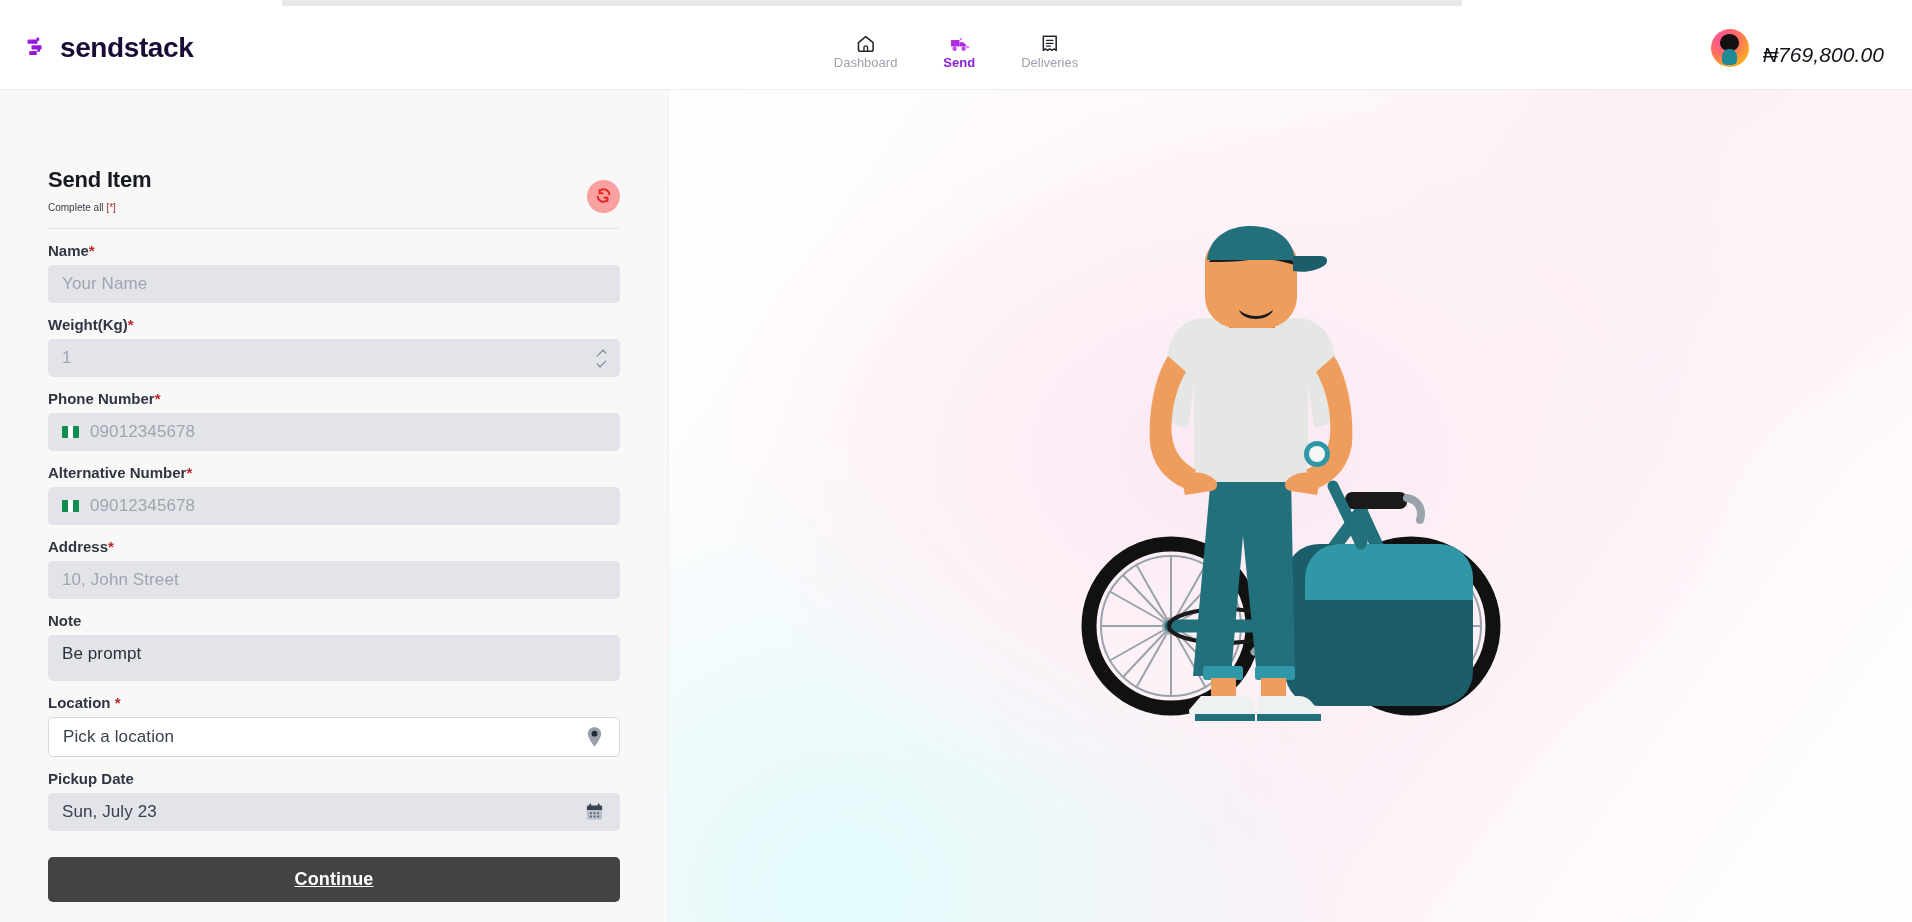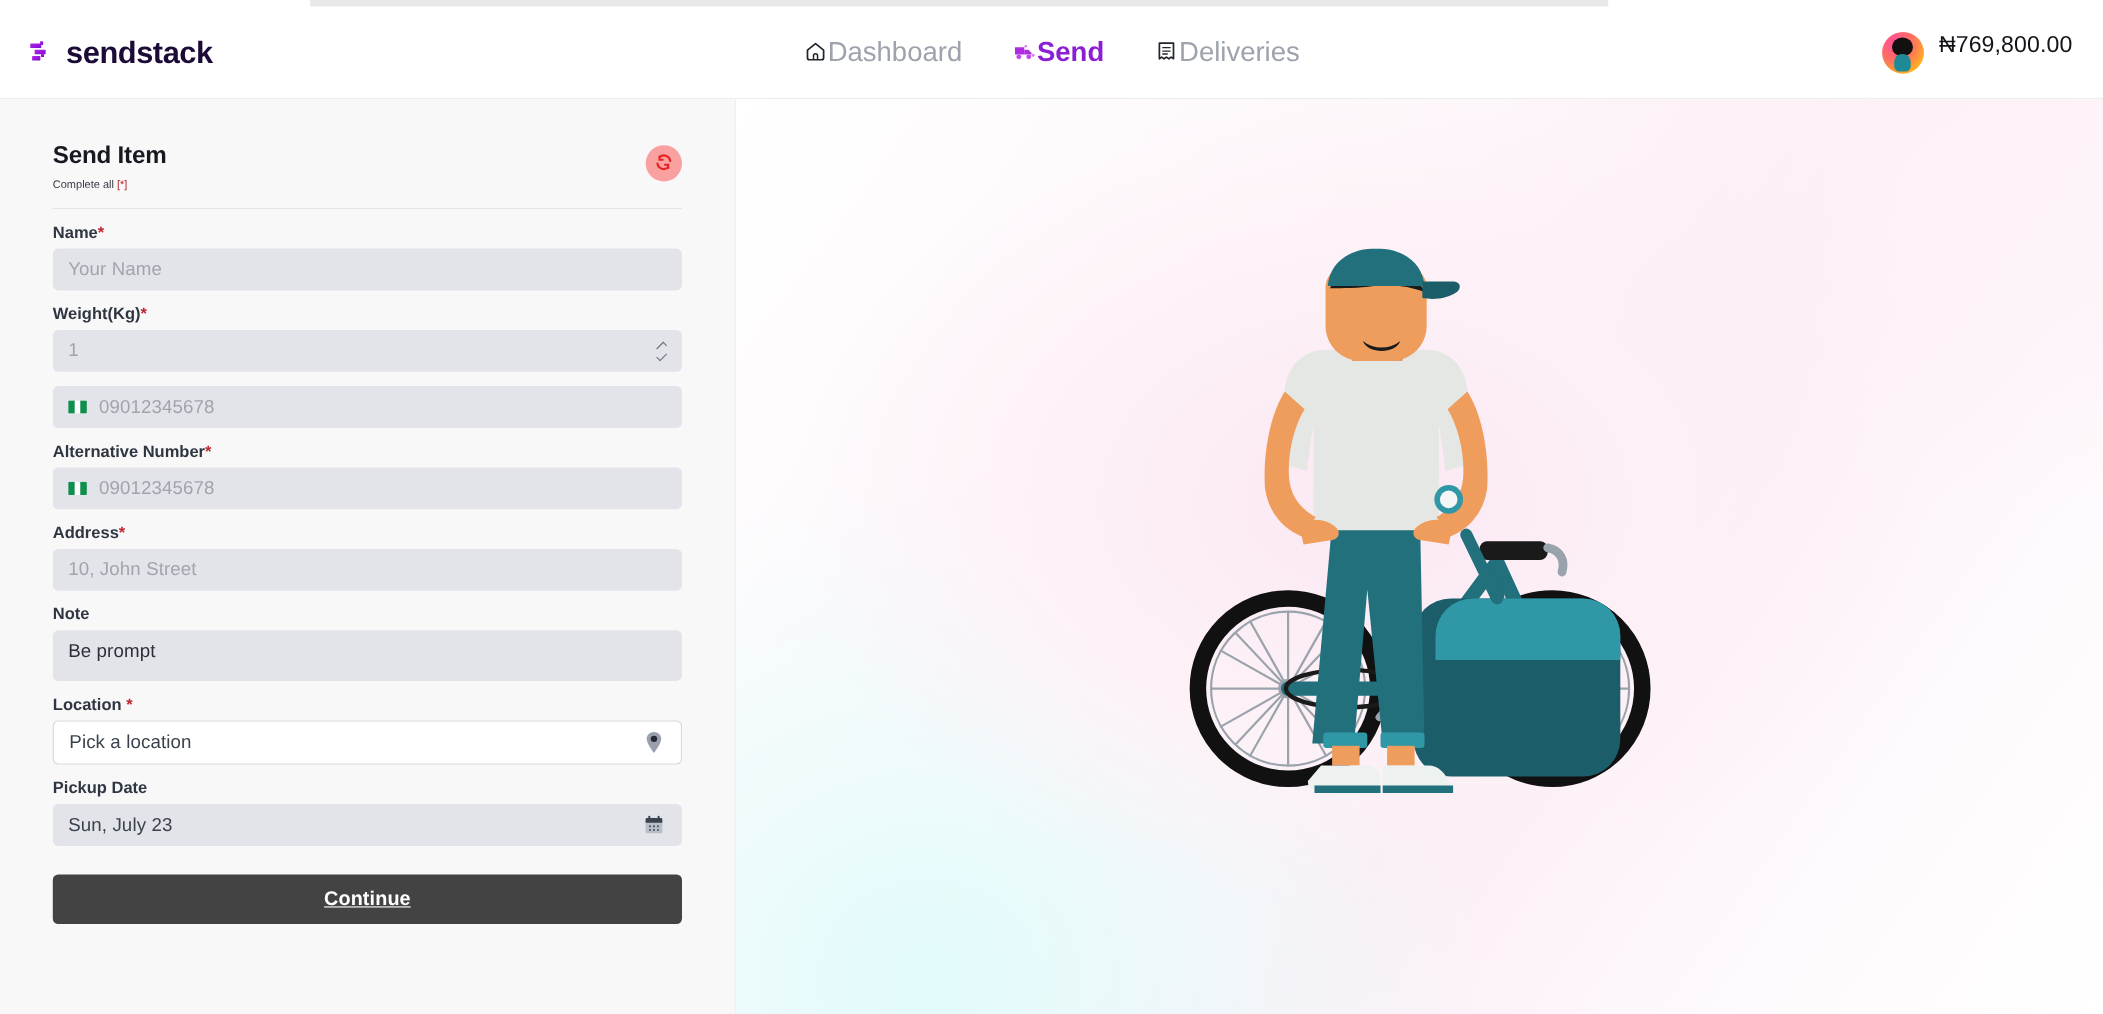--- a/index.html
+++ b/index.html
@@ -37,30 +37,30 @@
     color: #1b0b36;
   }
 
   .nav {
     position: absolute; left: 50%; transform: translateX(-50%);
     top: 50%; margin-top: -15px;
     display: flex; align-items: center; gap: 46px;
   }
   .nav-item {
     display: flex; align-items: center; 
-    font-size: 25px; font-weight: 500;
-    color: #9da3ac; cursor: pointer;
+    font-size: 13px; font-weight: 500;
+    color: #9da3ac; cursor: pointer; flex-direction: column;
   }
   .nav-item.active { color: #8B1FD4; font-weight: 700; }
   .nav-ico { width: 22px; height: 22px; display: block; }
 
   .wallet {
     position: absolute; right: 28px; top: 50%;
     transform: translateY(-50%);
-    display: flex; align-items: flex-start; gap: 14px;
+    display: flex; align-items: flex-end; gap: 14px; font-style: italic;
   }
   .avatar {
     width: 38px; height: 38px; border-radius: 50%;
     background: radial-gradient(circle at 30% 25%, #ff4f9a 0%, #ff6f61 42%, #ffb020 78%, #ffd24d 100%);
     position: relative; overflow: hidden; flex: 0 0 auto;
   }
   .avatar::before {
     content: ""; position: absolute;
     width: 19px; height: 17px; left: 9px; top: 5px;
     background: #14100f; border-radius: 50% 50% 46% 46%;
@@ -85,21 +85,21 @@
   
   .form-panel {
     width: 668px; height: 832px;
     background: #f8f8f9;
     padding: 38px 48px 0 48px;
     position: relative;
     overflow: hidden;
   }
 
   .panel-head {
-    display: flex; justify-content: space-between; align-items: flex-start;
+    display: flex; justify-content: space-between; align-items: flex-end; margin-top: 39px;
   }
   .panel-title {
     font-size: 22px; font-weight: 700; color: #161a20;
     letter-spacing: -0.2px;
   }
   .panel-sub {
     font-size: 10px; color: #353b44; margin-top: 9px;
   }
   .panel-sub .req { color: #b3262f; }
 
@@ -314,20 +314,21 @@
         <span class="ph">1</span>
         <span class="spinner">
           <i class="chev up"></i>
             <i class="chev dn"></i>
         </span>
       </div>
     </div>
 
     
     <div class="field">
+      <label class="field-label"><span>Phone Number</span><span class="star">*</span></label>
       <div class="control">
         <span class="flag">
             <i></i>
             <i></i>
             <i></i>
           </span>
         <span class="ph">09012345678</span>
       </div>
     </div>
 

